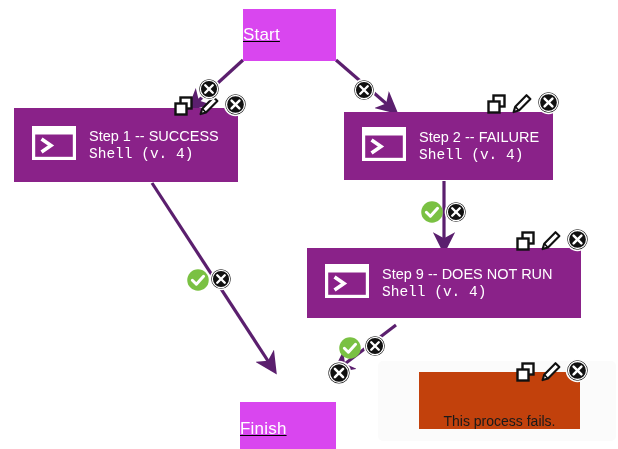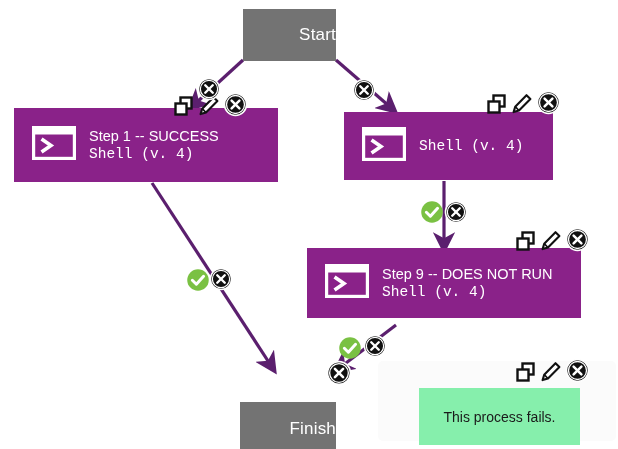--- a/index.html
+++ b/index.html
@@ -10,22 +10,22 @@
     overflow:hidden;
   }
   #canvas{position:relative;width:618px;height:449px;background:#fff;}
 
   
   #wires{position:absolute;left:0;top:0;width:618px;height:449px;}
 
   
   .node{position:absolute;box-sizing:border-box;}
   .terminal{
-    background:#737373;
-    display:flex;align-items:center;justify-content:flex-end;
+    background:#d946ef;
+    display:flex;align-items:center;justify-content:flex-start;text-decoration:underline;
   }
   .terminal .tlabel{
     color:#ffffff;font-size:17px;letter-spacing:.2px;
   }
   .task{
     background:#8a2289;
     display:flex;align-items:center;
   }
   .task .shell-icon{
     flex:0 0 auto;margin-left:18px;
@@ -33,22 +33,22 @@
   .task .ttext{
     margin-left:13px;color:#ffffff;font-size:14.5px;line-height:18px;
     white-space:nowrap;
   }
   .task .ttext .l2{display:block;font-family:Liberation Mono, monospace;}
 
   .annot-shell{
     position:absolute;background:#fbfbfb;border-radius:5px;
   }
   .annot{
-    position:absolute;background:#86efac;
-    display:flex;align-items:center;justify-content:center;margin-top:16px;
+    position:absolute;background:#c2410c;
+    display:flex;align-items:flex-end;justify-content:center;
   }
   .annot .atext{color:#1a1a1a;font-size:14px;}
 
   
   .toolbar{position:absolute;display:flex;align-items:flex-end;gap:3px;}
   .tb-ico{display:block;}
 
   
   .badge{position:absolute;}
 </style>
@@ -72,21 +72,21 @@
 
     <path d="M444,181 L444,242" fill="none" stroke="#5b1f6e" stroke-width="3.2" marker-end="url(#ah)"></path>
 
     <path d="M396,325 L342,366" fill="none" stroke="#5b1f6e" stroke-width="3.2" marker-end="url(#ah)"></path>
   </svg>
 
   <div class="node terminal" style="left:243px;top:9px;width:93px;height:52px;">
     <span class="tlabel">Start</span>
   </div>
 
-  <div class="node task" style="left:14px;top:108px;width:264px;height:74px;">
+  <div class="node task" style="left:14px;top:108px;width:224px;height:74px;">
     <span class="shell-icon">
       <svg width="44" height="34" viewBox="0 0 44 34" xmlns="http://www.w3.org/2000/svg">
         <rect x="1.5" y="1.5" width="41" height="31" fill="none" stroke="#ffffff" stroke-width="3.4"></rect>
         <rect x="1.5" y="1.5" width="41" height="7" fill="#ffffff"></rect>
         <path d="M11,14 L19,19.5 L11,25" fill="none" stroke="#ffffff" stroke-width="3.6" stroke-linecap="square" stroke-linejoin="miter"></path>
       </svg>
     </span>
     <span class="ttext">
       <span>Step 1 -- SUCCESS</span>
       <span class="l2">Shell (v. 4)</span>
@@ -95,20 +95,21 @@
 
   <div class="node task" style="left:344px;top:112px;width:209px;height:68px;">
     <span class="shell-icon">
       <svg width="44" height="34" viewBox="0 0 44 34" xmlns="http://www.w3.org/2000/svg">
         <rect x="1.5" y="1.5" width="41" height="31" fill="none" stroke="#ffffff" stroke-width="3.4"></rect>
         <rect x="1.5" y="1.5" width="41" height="7" fill="#ffffff"></rect>
         <path d="M11,14 L19,19.5 L11,25" fill="none" stroke="#ffffff" stroke-width="3.6" stroke-linecap="square" stroke-linejoin="miter"></path>
       </svg>
     </span>
     <span class="ttext">
+      <span>Step 2 -- FAILURE</span>
       <span class="l2">Shell (v. 4)</span>
     </span>
   </div>
 
   <div class="node task" style="left:307px;top:248px;width:274px;height:70px;">
     <span class="shell-icon">
       <svg width="44" height="34" viewBox="0 0 44 34" xmlns="http://www.w3.org/2000/svg">
         <rect x="1.5" y="1.5" width="41" height="31" fill="none" stroke="#ffffff" stroke-width="3.4"></rect>
         <rect x="1.5" y="1.5" width="41" height="7" fill="#ffffff"></rect>
         <path d="M11,14 L19,19.5 L11,25" fill="none" stroke="#ffffff" stroke-width="3.6" stroke-linecap="square" stroke-linejoin="miter"></path>

